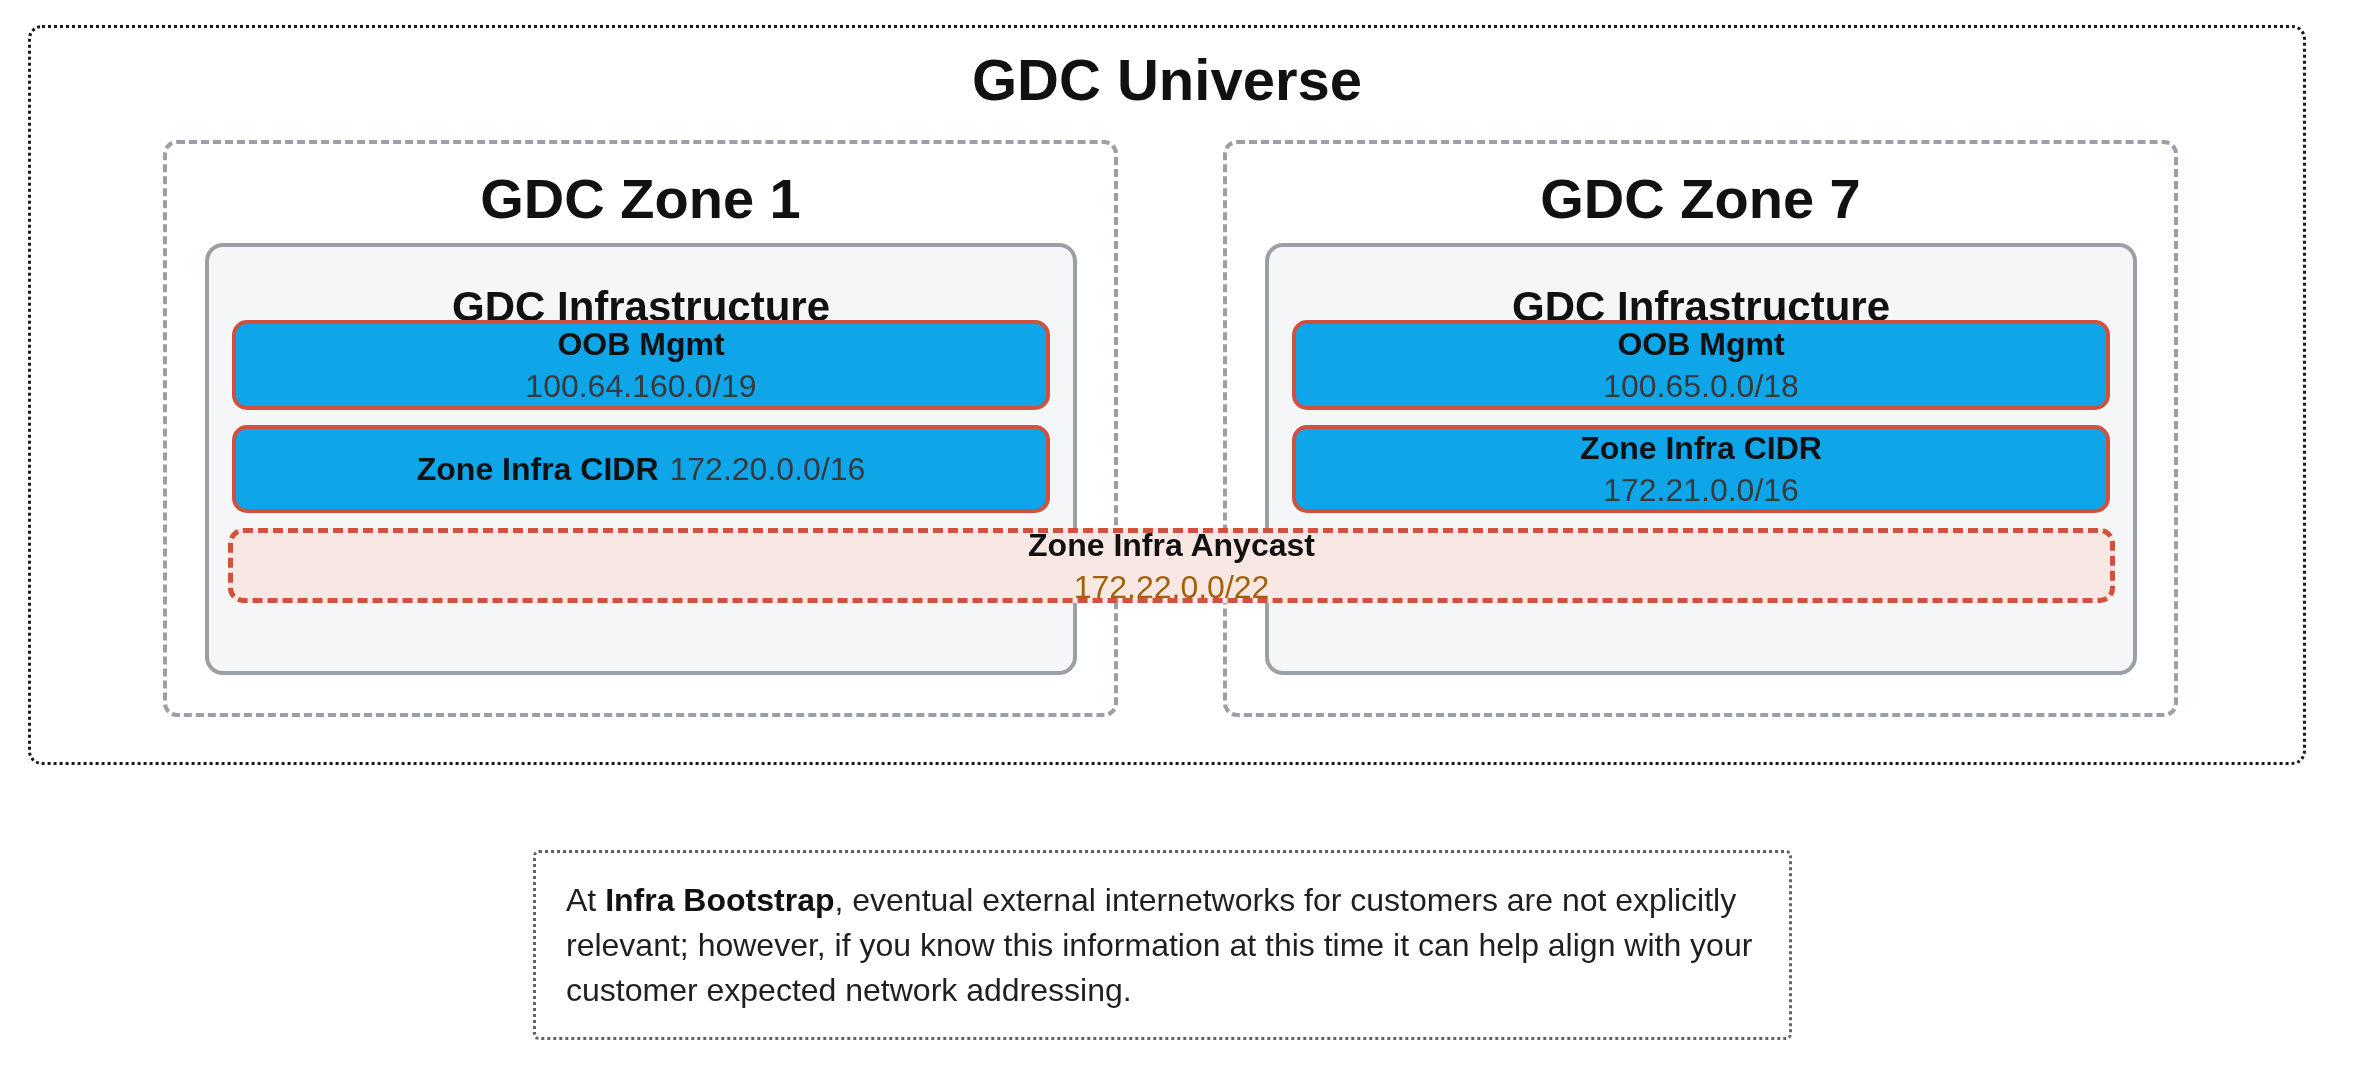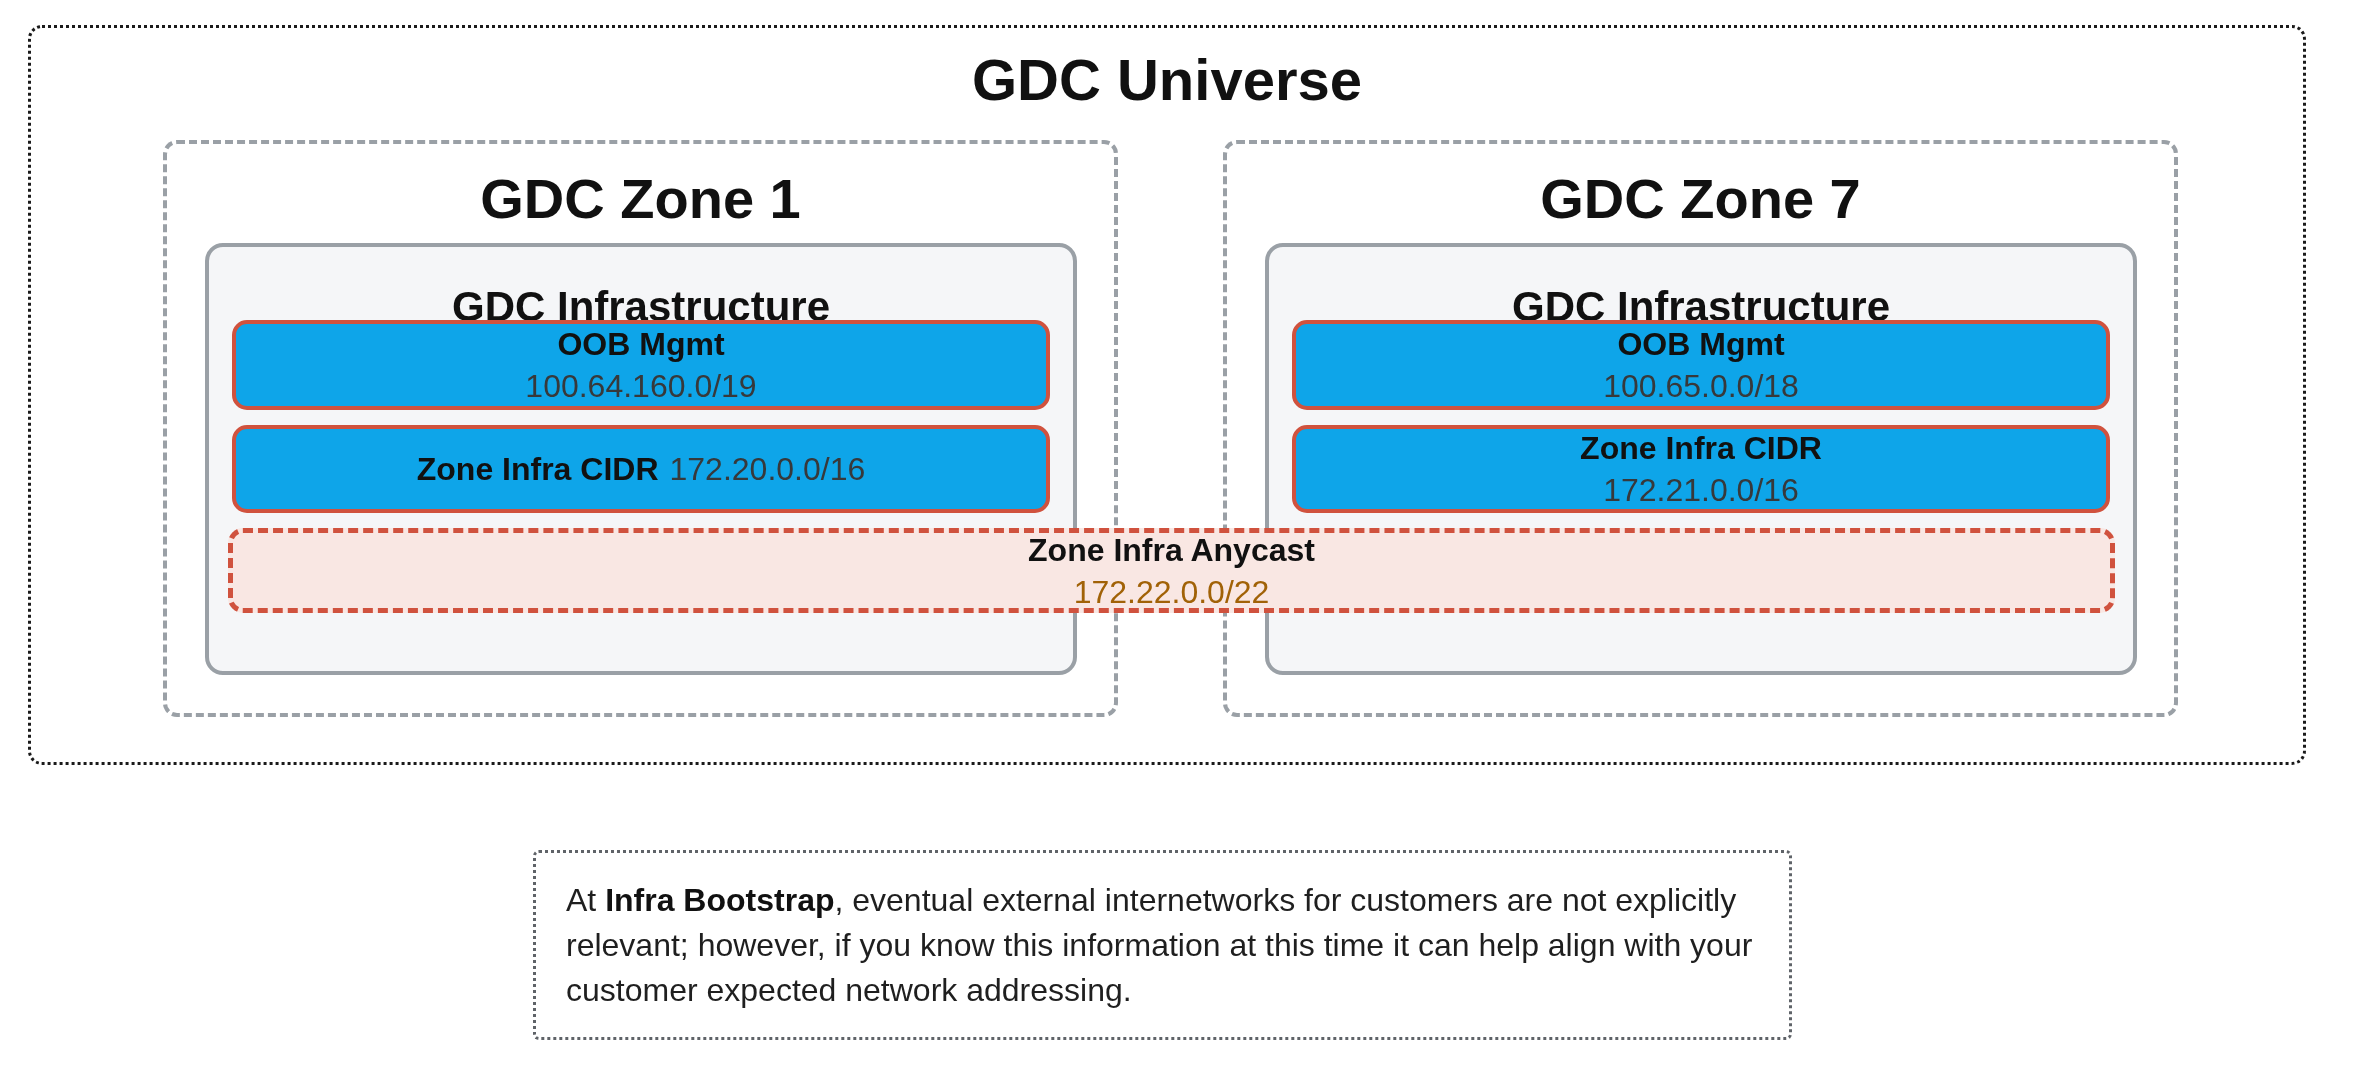--- a/index.html
+++ b/index.html
@@ -78,21 +78,21 @@
   }
   .redbox .lbl { font-weight: 700; color: #111111; }
   .redbox .val { font-weight: 400; color: #37393b; }
   .oob--1  { left: 232px;  top: 320px; width: 818px; height: 90px; }
   .cidr--1 { left: 232px;  top: 425px; width: 818px; height: 88px; flex-direction: row; gap: 11px; }
   .oob--2  { left: 1292px; top: 320px; width: 818px; height: 90px; }
   .cidr--2 { left: 1292px; top: 425px; width: 818px; height: 88px; }
 
   
   .anycast {
-    left: 228px; top: 528px; width: 1887px; height: 85px;
+    left: 228px; top: 528px; width: 1887px; height: 75px;
     background: #f9e7e3;
     border: 5px dashed #d0523e;
     border-radius: 15px;
     display: flex;
     flex-direction: column;
     align-items: center;
     justify-content: center;
     font-size: 32px;
     line-height: 42px;
     z-index: 5;

